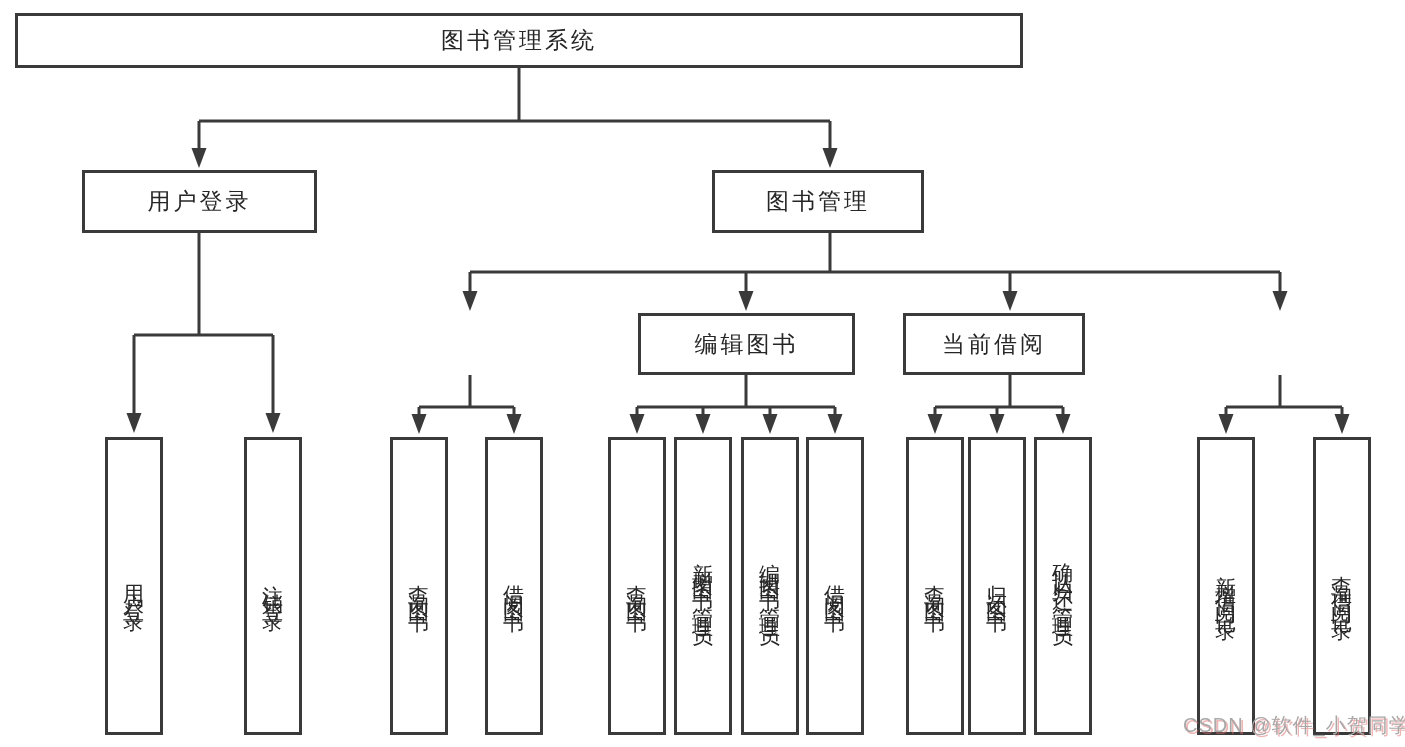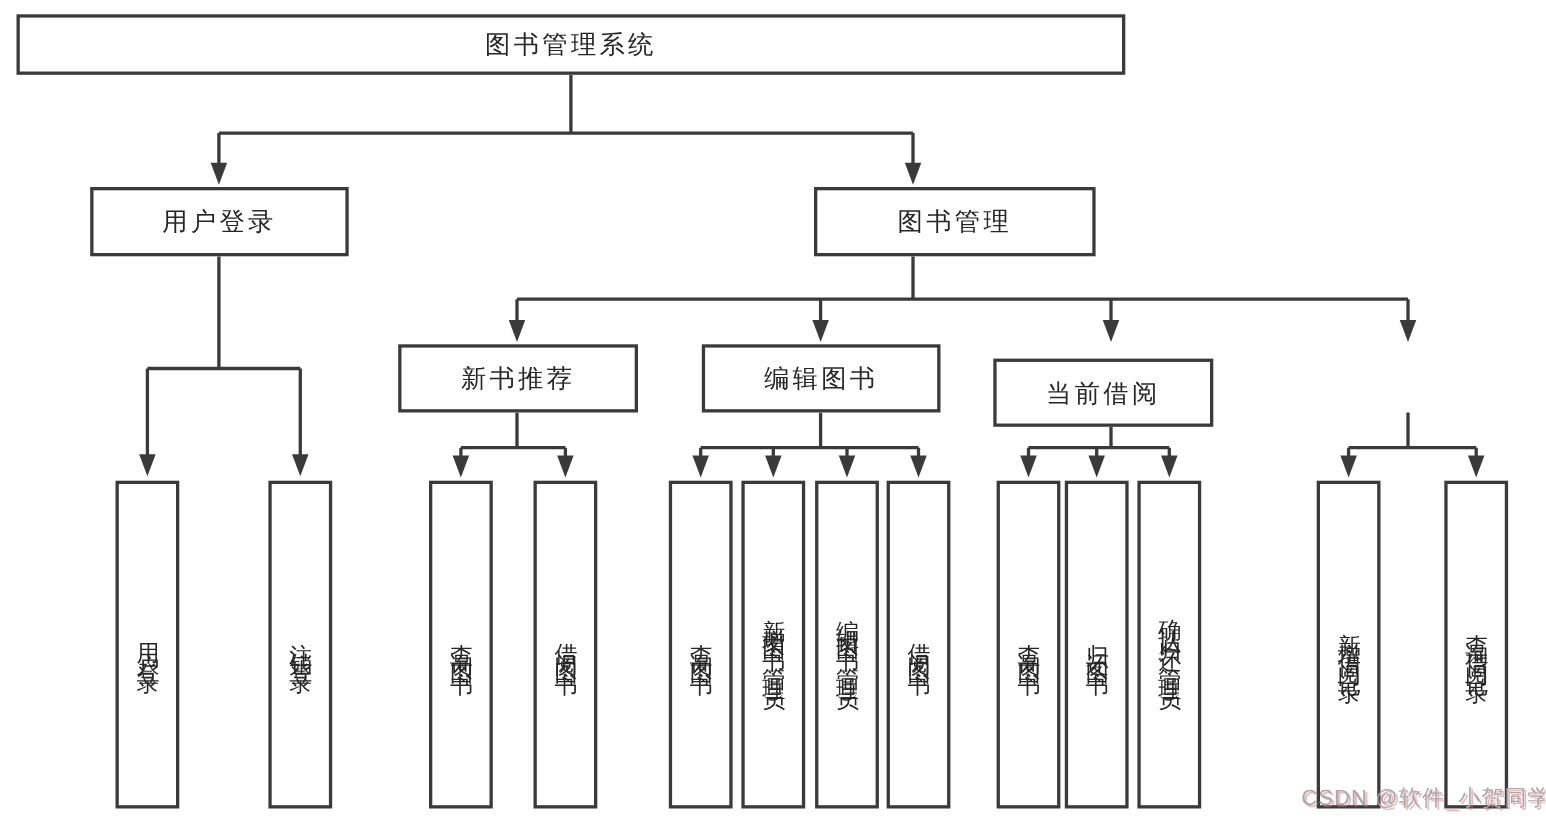--- a/index.html
+++ b/index.html
@@ -62,31 +62,28 @@
       </g>
   </svg>
 
   <div class="box" style="left:15px;top:13px;width:1008px;height:55px">
     <span class="hlabel">图书管理系统</span>
   </div>
 
   <div class="box" style="left:82px;top:170px;width:235px;height:63px">
     <span class="hlabel">用户登录</span>
   </div>
-  <div class="box" style="left:740px;top:170px;width:256px;height:63px">
+  <div class="box" style="left:712px;top:170px;width:212px;height:63px">
     <span class="hlabel">图书管理</span>
   </div>
 
-  <div class="box" style="left:362px;top:313px;width:218px;height:62px">
-    <span class="hlabel">新书推荐</span>
-  </div>
   <div class="box" style="left:638px;top:313px;width:217px;height:62px">
     <span class="hlabel">编辑图书</span>
   </div>
-  <div class="box" style="left:903px;top:326px;width:200px;height:62px">
+  <div class="box" style="left:903px;top:313px;width:182px;height:62px">
     <span class="hlabel">当前借阅</span>
   </div>
 
   <div class="box" style="left:105px;top:437px;width:58px;height:298px">
     <span class="vlabel">用户登录</span>
   </div>
   <div class="box" style="left:244px;top:437px;width:58px;height:298px">
     <span class="vlabel">注销登录</span>
   </div>
 

